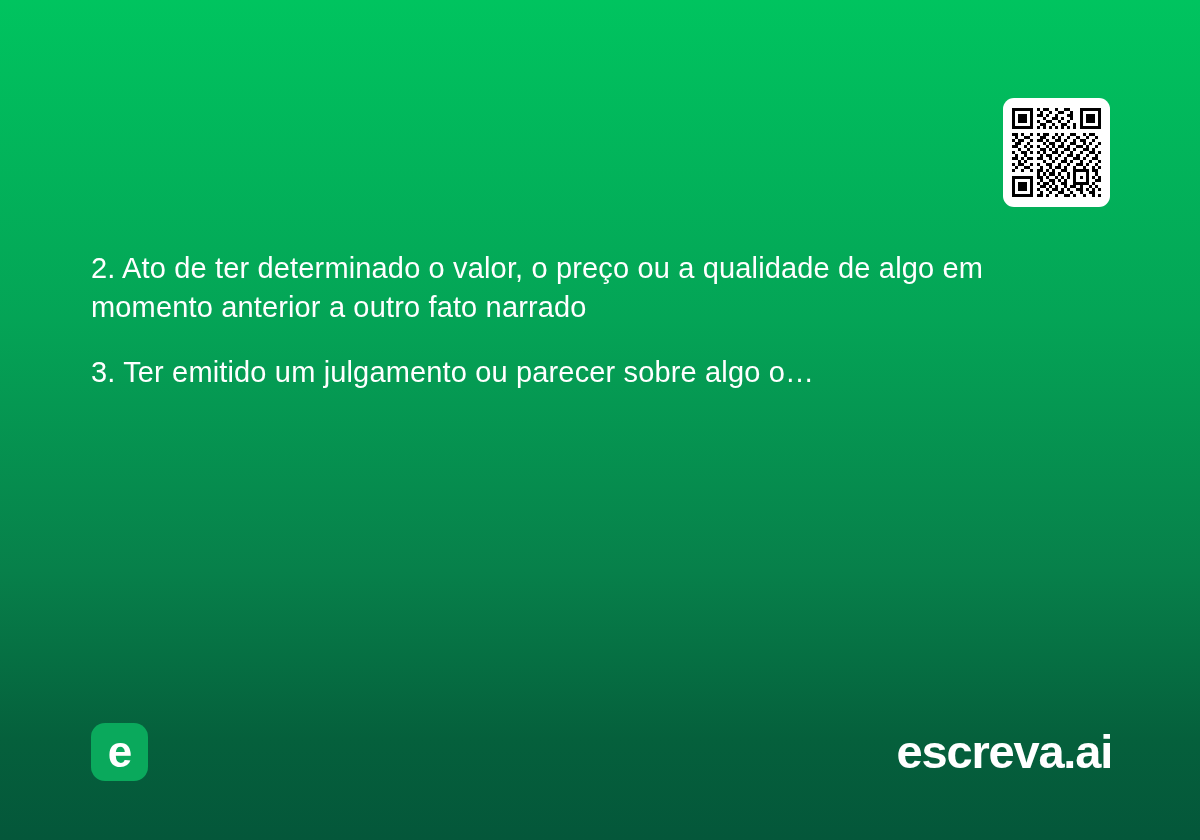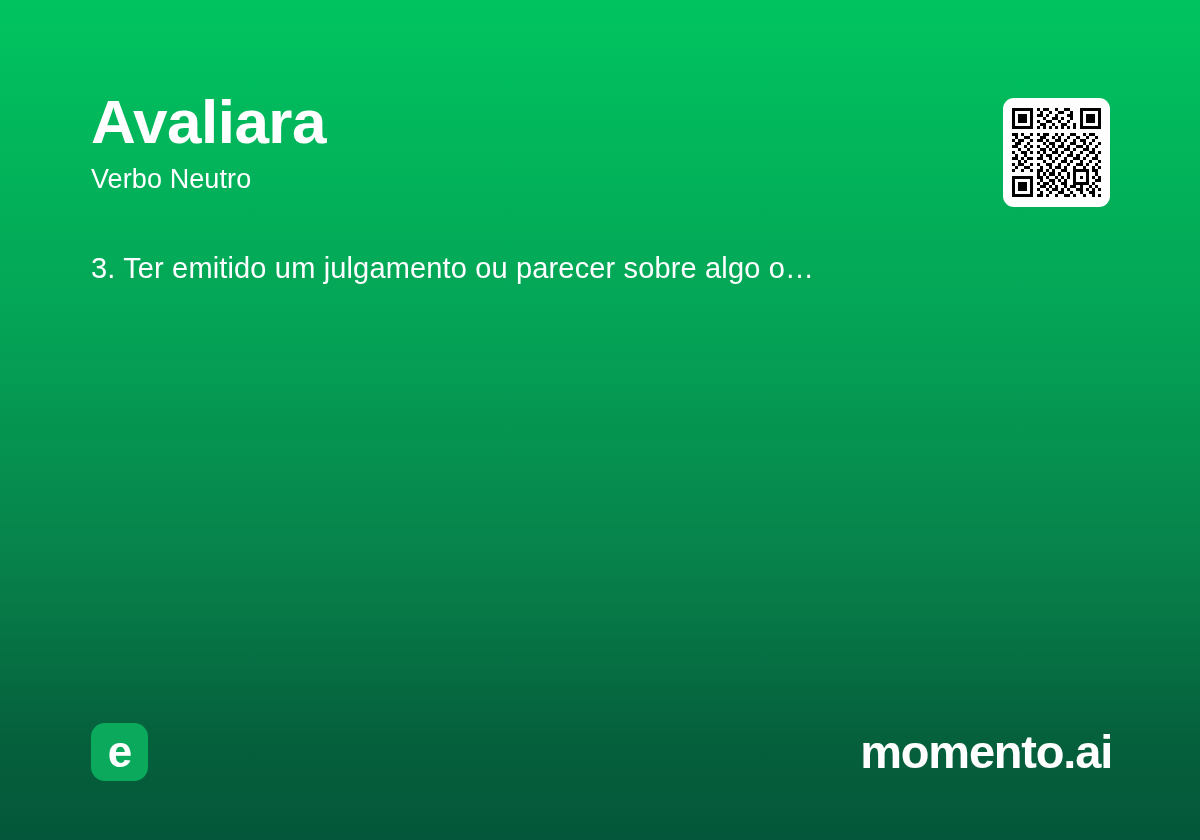--- a/index.html
+++ b/index.html
@@ -121,24 +121,20 @@
     letter-spacing: -1.2px;
     color: #ffffff;
     white-space: nowrap;
   }
 </style>
 </head>
 <body>
 
 <div class="card">
 
-  <div class="header">
-    <h1 class="word-title">Avaliara</h1>
-    <p class="word-class">Verbo Neutro</p>
-  </div>
 
   <div class="qr-card">
     <span>
       <svg viewBox="0 0 29 29" shape-rendering="crispEdges" aria-hidden="true">
         <rect width="29" height="29" fill="#ffffff"></rect>
         <g fill="#000000">
 
           <rect x="0" y="0" width="7" height="1"></rect>
             <rect x="0" y="6" width="7" height="1"></rect>
           <rect x="0" y="0" width="1" height="7"></rect>
@@ -374,22 +370,23 @@
           <rect x="20" y="28" width="1" height="1"></rect>
             <rect x="23" y="28" width="1" height="1"></rect>
           <rect x="26" y="28" width="1" height="1"></rect>
             <rect x="28" y="28" width="1" height="1"></rect>
         </g>
       </svg>
     </span>
   </div>
 
   <div class="definitions">
+    <p class="definition">2. Ato de ter determinado o valor, o preço ou a qualidade de algo em momento anterior a outro fato narrado</p>
     <p class="definition">3. Ter emitido um julgamento ou parecer sobre algo o…</p>
   </div>
 
   <div class="footer-logo">
     <span class="logo-letter">e</span>
   </div>
 
-  <div class="brand-wordmark">momento.ai</div>
+  <div class="brand-wordmark">escreva.ai</div>
 
 </div>
 
 </body></html>

